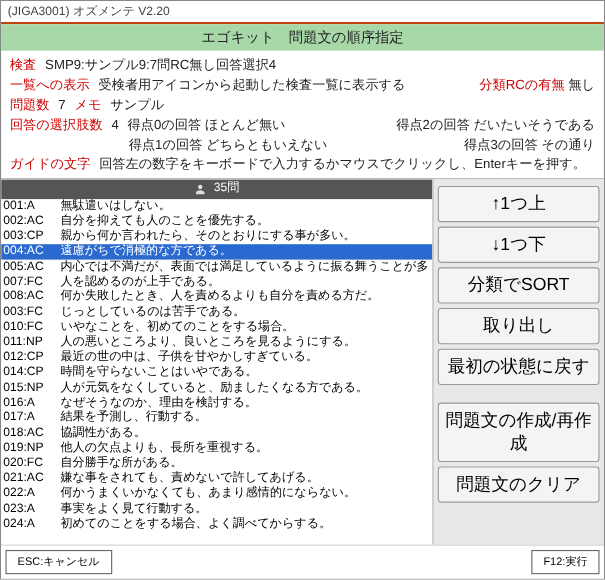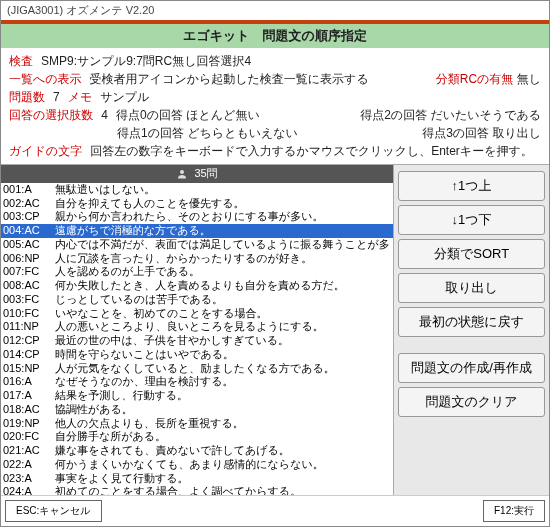--- a/index.html
+++ b/index.html
@@ -1,33 +1,33 @@
 <!DOCTYPE html>
 <html><head>
 <meta charset="utf-8">
 <style>
 *{box-sizing:border-box;margin:0;padding:0;font-family:"MS PGothic","Meiryo",sans-serif}
 body{background:#fff;width:550px;height:527px;overflow:hidden;font-size:11px}
 .window{border:1px solid #888;height:527px;display:flex;flex-direction:column}
-.titlebar{background:#fff;padding:2px 6px;font-size:11px;color:#444;border-bottom:4px solid #c2410c}
-.header-band{background:#a8d8a8;text-align:center;padding:3px;font-size:13px;color:#222;font-weight:700}
+.titlebar{background:#fff;padding:2px 6px;font-size:11px;color:#444;border-bottom:2px solid #c2410c}
+.header-band{background:#a8d8a8;text-align:center;padding:3px;font-size:13px;color:#222;font-weight:400}
 .meta{padding:4px 8px;font-size:12px;line-height:1.5;color:#222}
 .meta-row{display:flex;gap:8px}
 .meta-label{color:#c00;white-space:nowrap}
 .meta-val{color:#222}
 .meta-right{margin-left:auto}
 .content{flex:1;display:flex;border-top:1px solid #aaa;overflow:hidden}
 .list-pane{flex:1;overflow:auto;background:#fff;font-size:11px;line-height:1.25;position:relative}
 .list-header{background:#555;color:#fff;display:flex;justify-content:center;padding:2px 8px;font-size:11px;align-items:center}
 .list-header svg{width:12px;height:12px;margin-right:6px;fill:#ddd}
 .row{display:flex;white-space:nowrap;padding:0 2px}
 .row.sel{background:#2a6ad0;color:#fff}
 .rid{width:52px;flex-shrink:0}
 .side-pane{width:156px;background:#e8e8e8;padding:6px 4px;display:flex;flex-direction:column;gap:4px;border-left:1px solid #aaa}
-.btn{background:#f4f4f4;border:1px solid #999;border-radius:3px;padding:5px 4px;font-size:13px;text-align:center;cursor:pointer}
+.btn{background:#f4f4f4;border:1px solid #999;border-radius:3px;padding:5px 4px;font-size:16px;text-align:center;cursor:pointer}
 .footer{display:flex;justify-content:space-between;padding:4px;background:#fff;border-top:1px solid #ccc}
 .fbtn{border:1px solid #666;padding:3px 10px;font-size:10px;background:#fff;cursor:pointer}
 .spacer{height:8px}
 </style>
 </head>
 <body>
 
 <div class="window">
   <div class="titlebar">(JIGA3001) オズメンテ V2.20</div>
   <div class="header-band">エゴキット　問題文の順序指定</div>
@@ -51,21 +51,21 @@
     </div>
     <div class="meta-row">
       <span class="meta-label">回答の選択肢数</span>
       <span class="meta-val">4</span>
       <span class="meta-val">得点0の回答 ほとんど無い</span>
       <span class="meta-right meta-val">得点2の回答 だいたいそうである</span>
     </div>
     <div class="meta-row">
       <span style="width:100px"></span>
       <span class="meta-val">得点1の回答 どちらともいえない</span>
-      <span class="meta-right meta-val">得点3の回答 取り出し</span>
+      <span class="meta-right meta-val">得点3の回答 その通り</span>
     </div>
     <div class="meta-row">
       <span class="meta-label">ガイドの文字</span>
       <span class="meta-val">回答左の数字をキーボードで入力するかマウスでクリックし、Enterキーを押す。</span>
     </div>
   </div>
 
   <div class="content">
     <div class="list-pane">
       <div class="list-header">
@@ -88,24 +88,20 @@
             <span class="rid">003:CP</span>
             <span>親から何か言われたら、そのとおりにする事が多い。</span>
           </div>
           <div class="row sel">
             <span class="rid">004:AC</span>
             <span>遠慮がちで消極的な方である。</span>
           </div>
           <div class="row">
             <span class="rid">005:AC</span>
             <span>内心では不満だが、表面では満足しているように振る舞うことが多</span>
-          </div>
-          <div class="row">
-            <span class="rid">006:NP</span>
-            <span>人に冗談を言ったり、からかったりするのが好き。</span>
           </div>
           <div class="row">
             <span class="rid">007:FC</span>
             <span>人を認めるのが上手である。</span>
           </div>
           <div class="row">
             <span class="rid">008:AC</span>
             <span>何か失敗したとき、人を責めるよりも自分を責める方だ。</span>
           </div>
           <div class="row">

